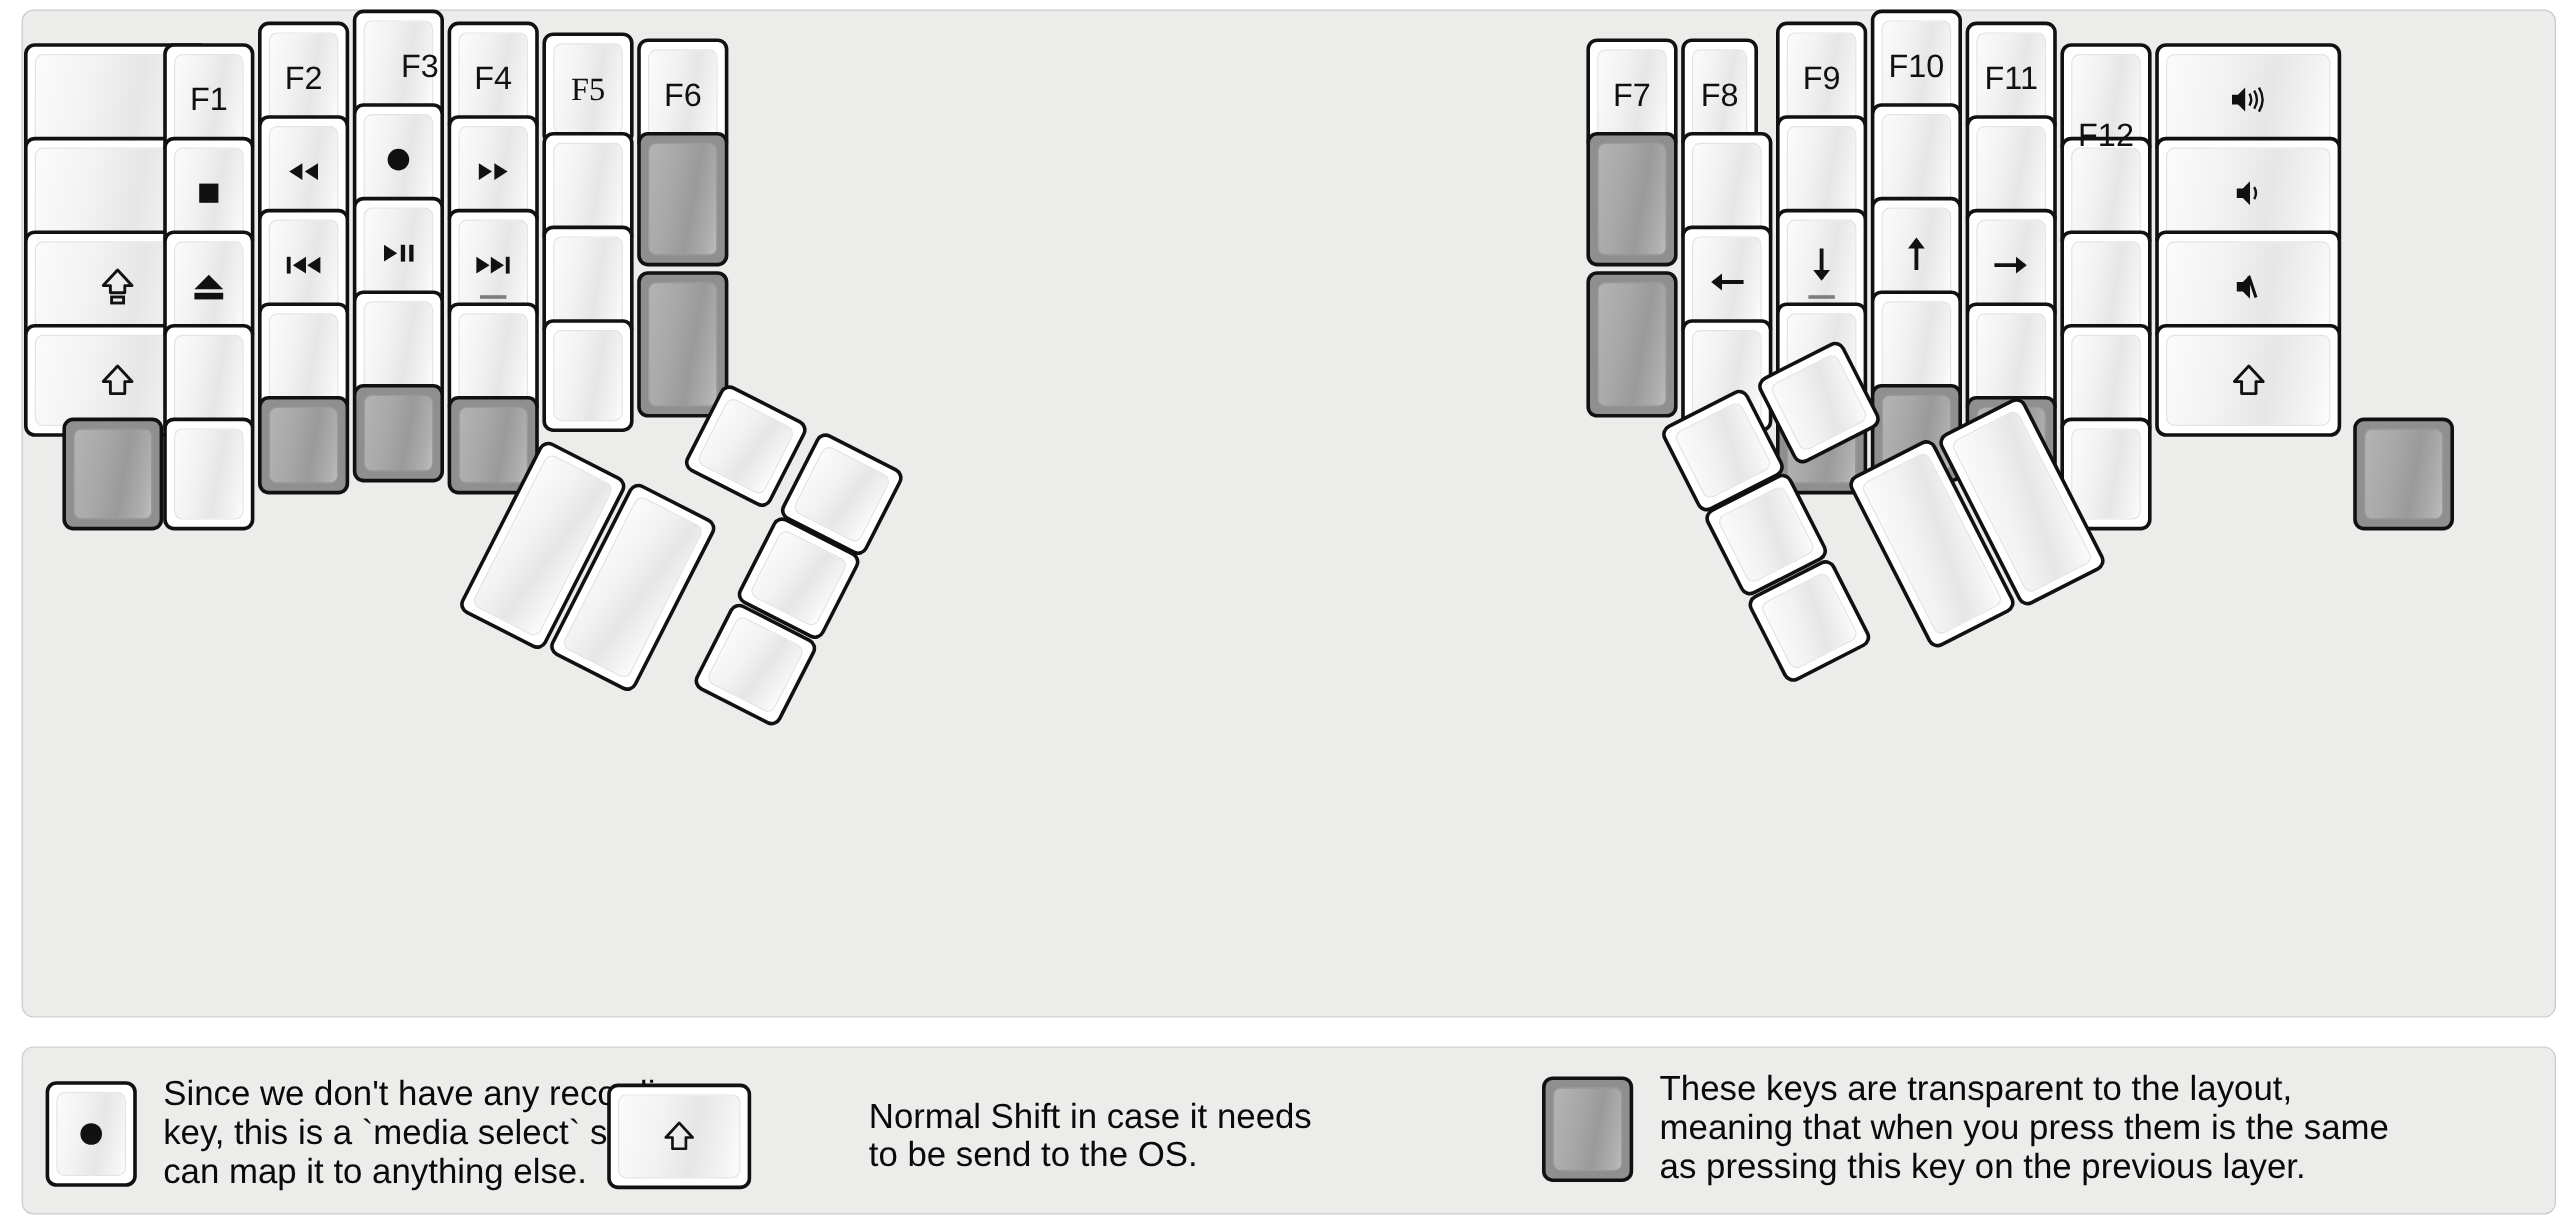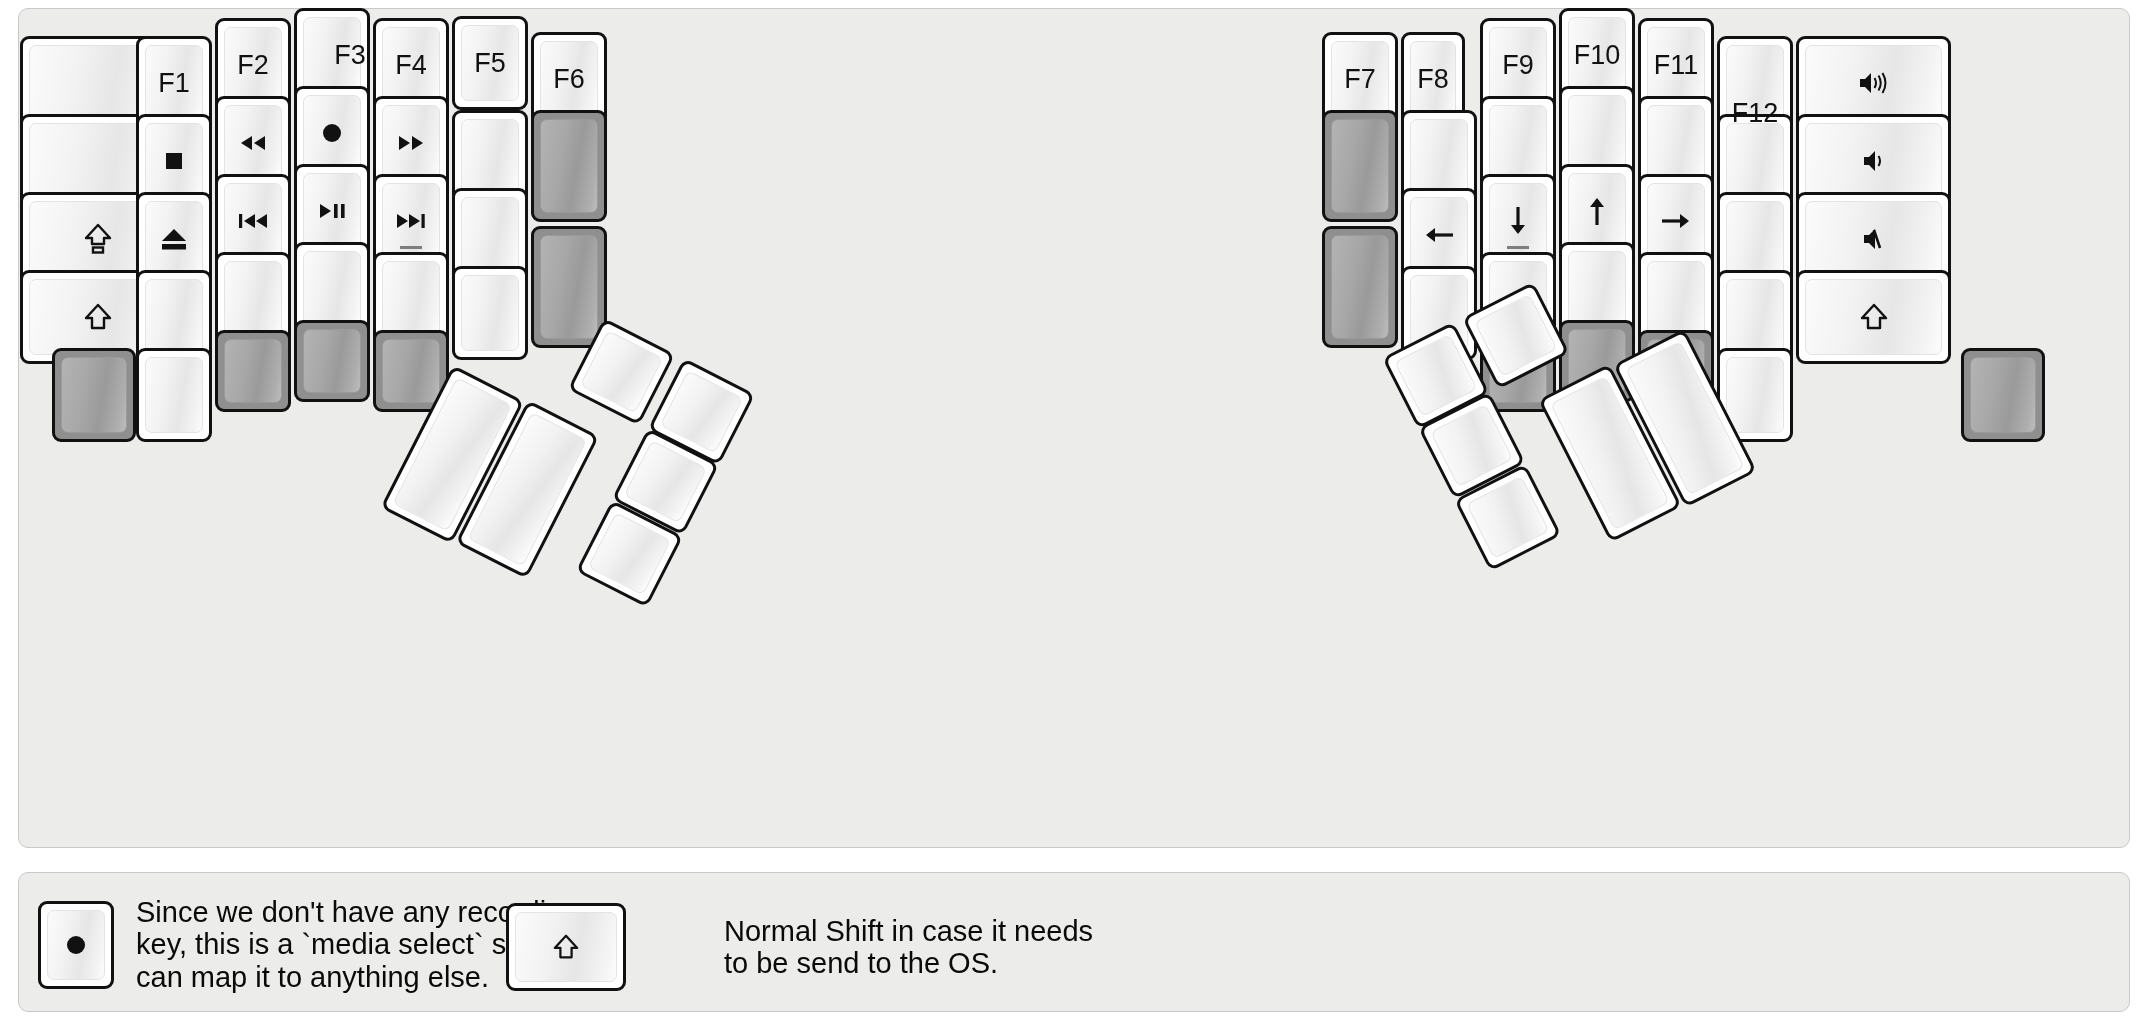--- a/index.html
+++ b/index.html
@@ -274,21 +274,21 @@
         </svg>
       </span>
     </div>
     <div class="key" style="left:373px; top:252px; width:76px; height:94px;">
       <span class="cap"></span>
     </div>
     <div class="key trans" style="left:373px; top:330px; width:76px; height:82px;">
       <span class="cap"></span>
     </div>
 
-    <div class="key" style="left:452px; top:16px; width:76px; height:94px;">
+    <div class="key" style="left:452px; top:27px; width:76px; height:94px;font-family:Liberation Serif, serif;">
       <span class="cap"></span>
       <span class="lbl">F5</span>
     </div>
     <div class="key" style="left:452px; top:110px; width:76px; height:94px;">
       <span class="cap"></span>
     </div>
     <div class="key" style="left:452px; top:188px; width:76px; height:94px;">
       <span class="cap"></span>
     </div>
     <div class="key" style="left:452px; top:266px; width:76px; height:94px;">
@@ -560,14 +560,24 @@
           <svg class="ico" width="28" height="30" viewBox="0 0 30 32">
             <path d="M15 4 L27 17 L21 17 L21 27 L9 27 L9 17 L3 17 Z" fill="none" stroke="#111" stroke-width="2.4" stroke-linejoin="round"></path>
           </svg>
         </span>
       </div>
     </div>
     <div class="legend-text" style="margin-left:142px;">Normal Shift in case it needs
 to be send to the OS.</div>
   </div>
 
+  <div class="legend-item" style="left:1285px; top:892px;">
+    <div class="legend-key">
+      <div class="key trans" style="left:0; top:0; width:76px; height:88px;">
+        <span class="cap"></span>
+      </div>
+    </div>
+    <div class="legend-text">These keys are transparent to the layout,
+meaning that when you press them is the same
+as pressing this key on the previous layer.</div>
+  </div>
 
 </div>
 
 </body></html>

